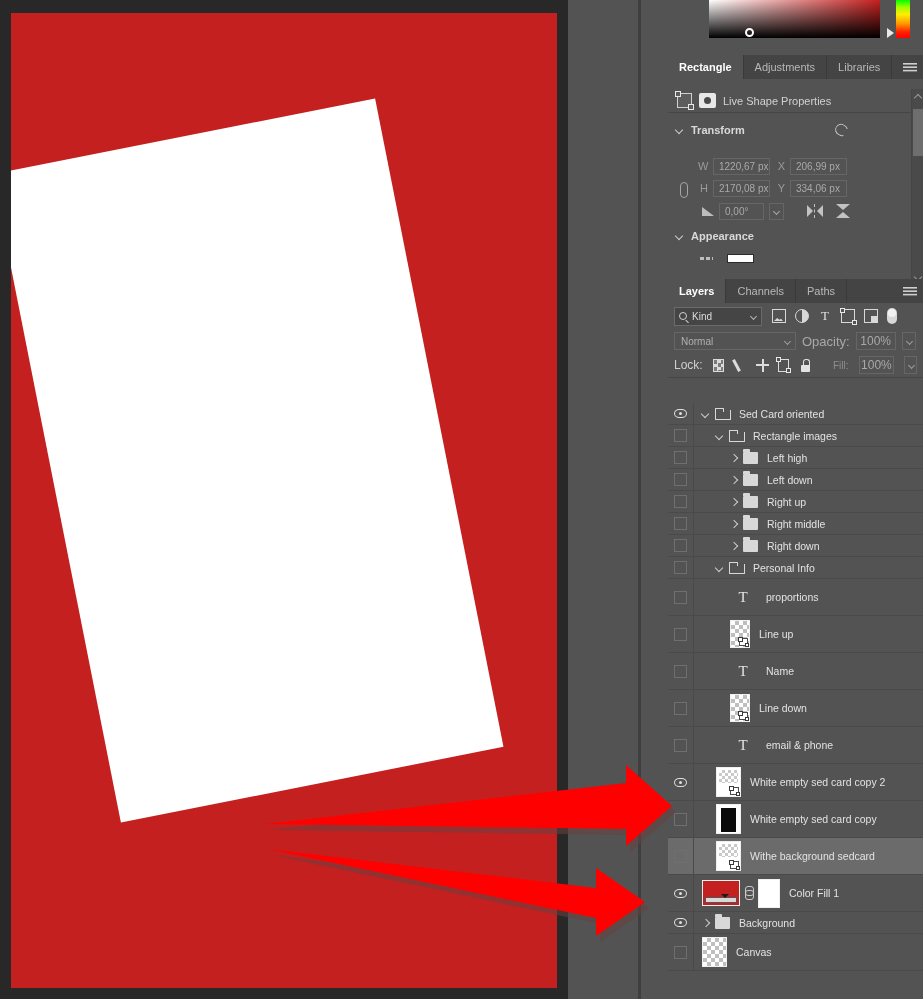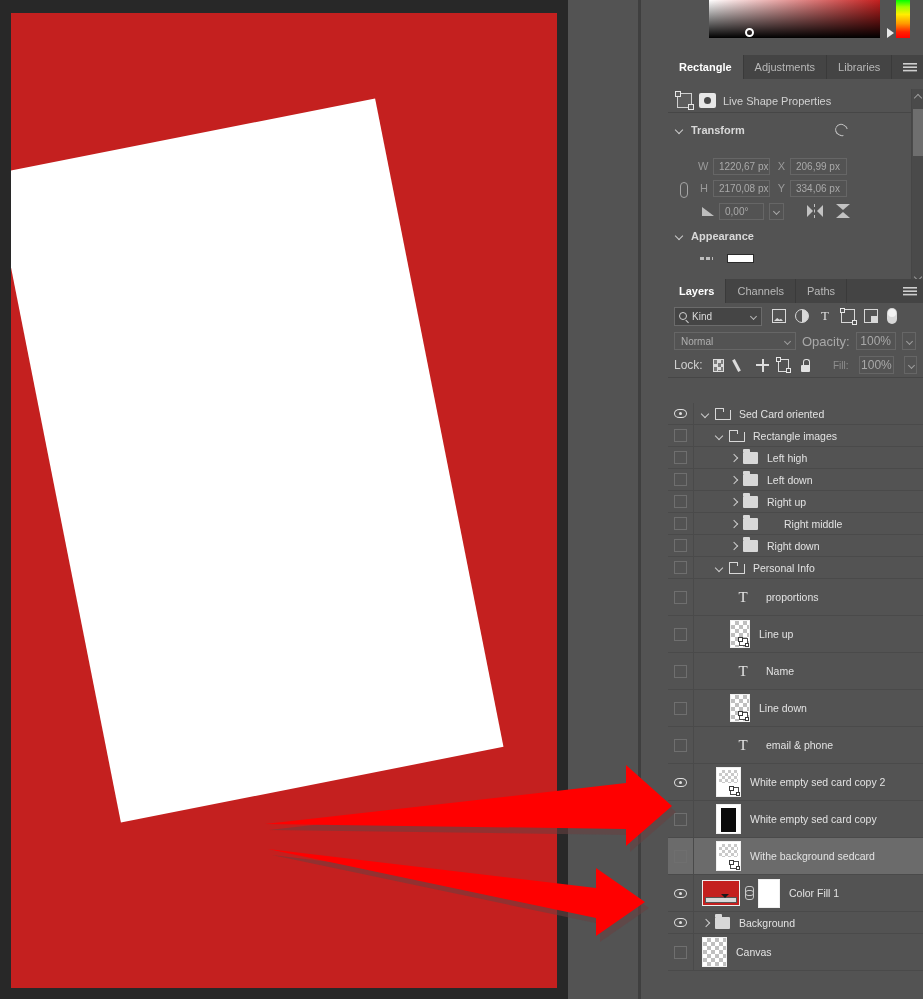--- a/index.html
+++ b/index.html
@@ -488,21 +488,21 @@
               <span class="lname" style="margin-left: 9px;">Right up</span>
             </div>
           </div>
           <div class="lrow grp">
             <div class="eye-cell">
               <span class="eye-empty"></span>
             </div>
             <div class="lrow-main" style="padding-left: 36px;">
               <span class="chev-r" style="flex: 0 0 auto; margin-right: 5px;"></span>
               <span class="fold fold-closed"></span>
-              <span class="lname" style="margin-left: 26px;">Right middle</span>
+              <span class="lname" style="margin-left: 9px;">Right middle</span>
             </div>
           </div>
           <div class="lrow grp">
             <div class="eye-cell">
               <span class="eye-empty"></span>
             </div>
             <div class="lrow-main" style="padding-left: 36px;">
               <span class="chev-r" style="flex: 0 0 auto; margin-right: 5px;"></span>
               <span class="fold fold-closed"></span>
               <span class="lname" style="margin-left: 9px;">Right down</span>

